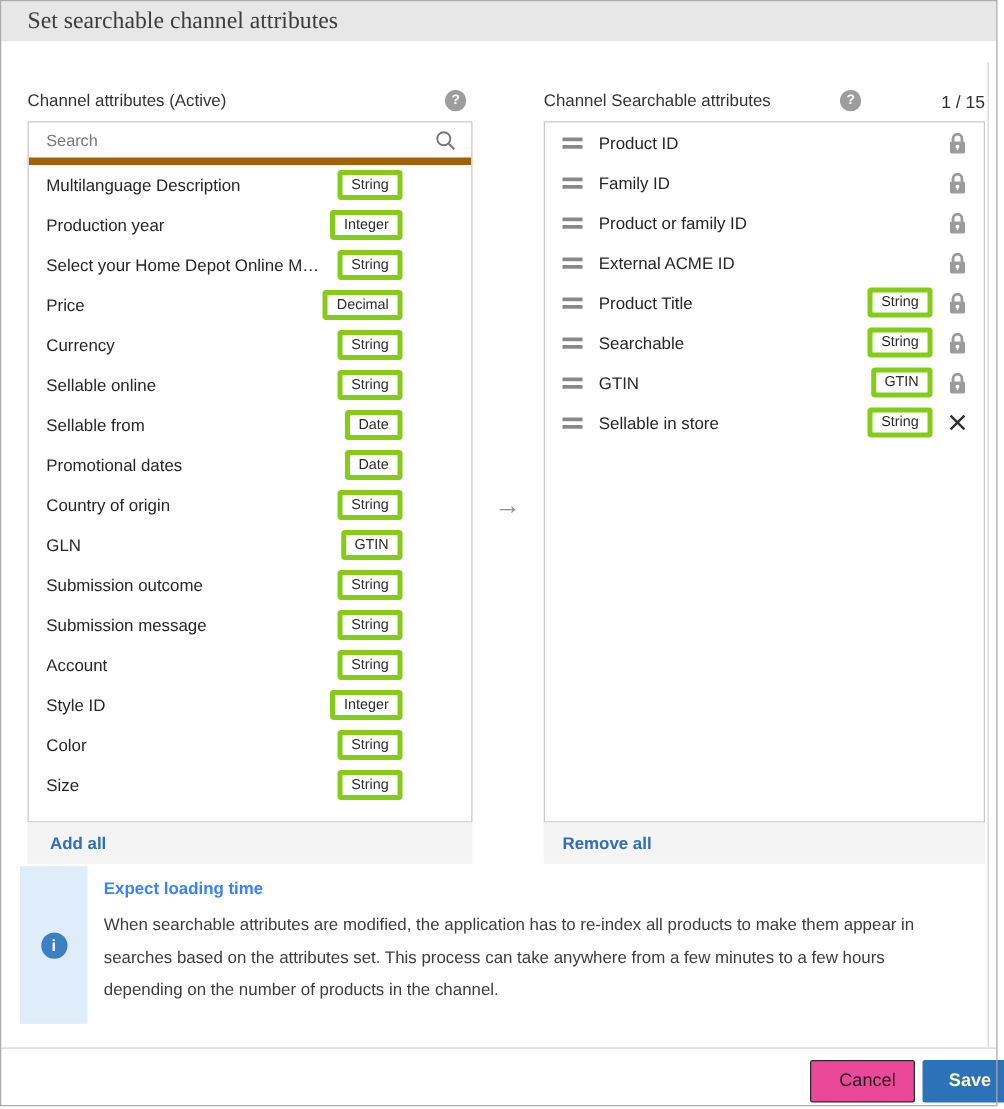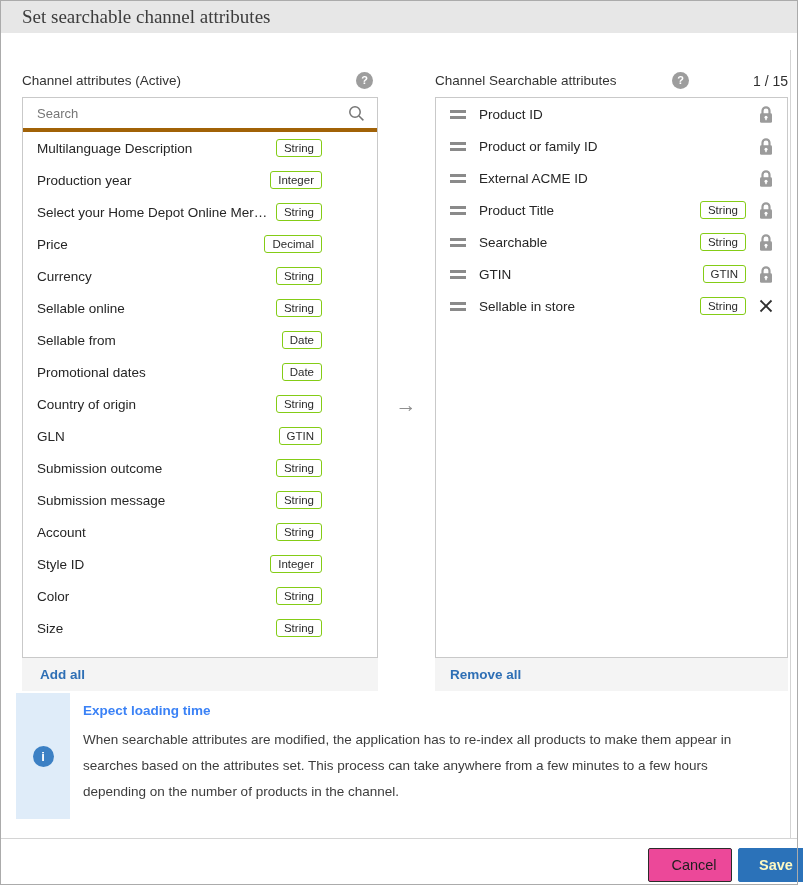--- a/index.html
+++ b/index.html
@@ -22,31 +22,31 @@
   .help-icon::before{content:"?";}
   .col-header-left .help-icon{left:334px;}
   .col-header-right .help-icon{left:237px;}
   .counter{position:absolute;right:0;top:0;font-size:14px;color:#2f2f2f;}
 
   .panel{position:absolute;top:97px;height:561px;border:1px solid var(--panel-border,#c9c9c9);
     background:#fff;overflow:hidden;}
   .panel-left{left:22px;width:356px;}
   .panel-right{left:435px;width:353px;}
 
-  .search-row{height:34px;border-bottom:4px solid #a16207;display:flex;align-items:center;padding:0 12px;}
+  .search-row{height:34px;border-bottom:6px solid #a16207;display:flex;align-items:center;padding:0 12px;}
   .search-row input{flex:1;border:none;outline:none;font-size:13px;color:#333;
     font-family:"Liberation Sans",sans-serif;background:transparent;}
   .search-row input::placeholder{color:#767676;}
   .search-icon{width:18px;height:18px;display:flex;align-items:center;justify-content:center;}
 
   .row{height:32px;display:flex;align-items:center;}
   .left-row{padding:0 55px 0 14px;cursor:pointer;align-items:center;}
   .right-row{padding:0 12px 0 14px;}
   .row-label{flex:1;font-size:13.5px;color:#262626;white-space:nowrap;overflow:hidden;text-overflow:ellipsis;}
-  .badge{font-size:11.5px;color:#2b2b2b;border:1px solid #84cc16;border-radius:3px;
+  .badge{font-size:11.5px;color:#2b2b2b;border:4px solid #84cc16;border-radius:3px;
     padding:2px 7px;background:#fff;white-space:nowrap;flex:0 0 auto;}
   .left-row .badge{margin-left:8px;}
   .right-row .badge{margin-left:8px;margin-right:10px;}
 
   .drag-handle{width:16px;margin-right:13px;display:flex;flex-direction:column;gap:3px;cursor:grab;flex:0 0 auto;}
   .drag-handle i{display:block;height:3px;background:#8a8a8a;}
 
   .lock-wrap,.x-wrap{width:19px;text-align:center;flex:0 0 auto;display:flex;justify-content:center;}
   .x-wrap{cursor:pointer;}
 
@@ -203,20 +203,37 @@
       <svg width="16" height="19" viewBox="0 0 16 19">
         <path d="M4.5 9 V5.8 a3.5 3.5 0 0 1 7 0 V9" fill="none" stroke="#9b9b9b" stroke-width="2.2"></path>
         <rect x="2" y="8.2" width="12" height="9.6" rx="1.4" fill="#9b9b9b"></rect>
         <circle cx="8" cy="12.2" r="1.5" fill="#ffffff"></circle>
         <rect x="7.3" y="12.4" width="1.4" height="2.8" fill="#ffffff"></rect>
       </svg>
     </span>
 
   </div>
 
+  <div class="row right-row">
+    <span class="drag-handle">
+          <i></i>
+          <i></i>
+        </span>
+    <span class="row-label">Family ID</span>
+
+    <span class="lock-wrap">
+      <svg width="16" height="19" viewBox="0 0 16 19">
+        <path d="M4.5 9 V5.8 a3.5 3.5 0 0 1 7 0 V9" fill="none" stroke="#9b9b9b" stroke-width="2.2"></path>
+        <rect x="2" y="8.2" width="12" height="9.6" rx="1.4" fill="#9b9b9b"></rect>
+        <circle cx="8" cy="12.2" r="1.5" fill="#ffffff"></circle>
+        <rect x="7.3" y="12.4" width="1.4" height="2.8" fill="#ffffff"></rect>
+      </svg>
+    </span>
+
+  </div>
 
   <div class="row right-row">
     <span class="drag-handle">
           <i></i>
           <i></i>
         </span>
     <span class="row-label">Product or family ID</span>
 
     <span class="lock-wrap">
       <svg width="16" height="19" viewBox="0 0 16 19">

